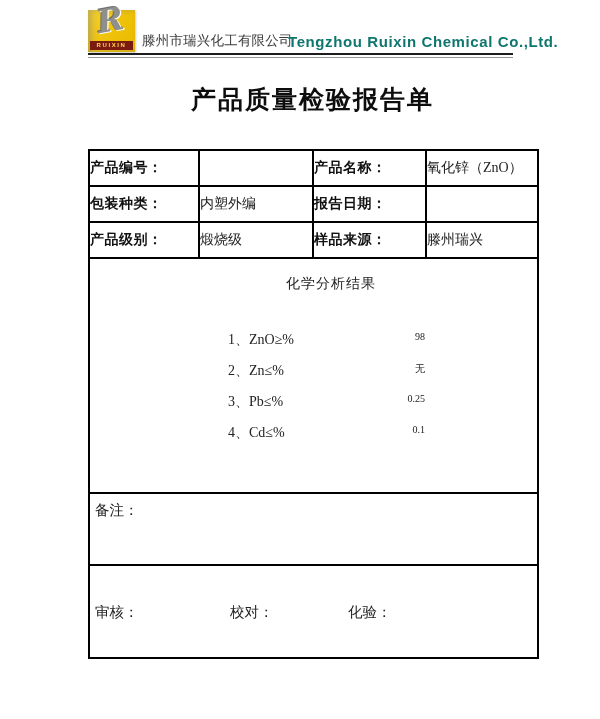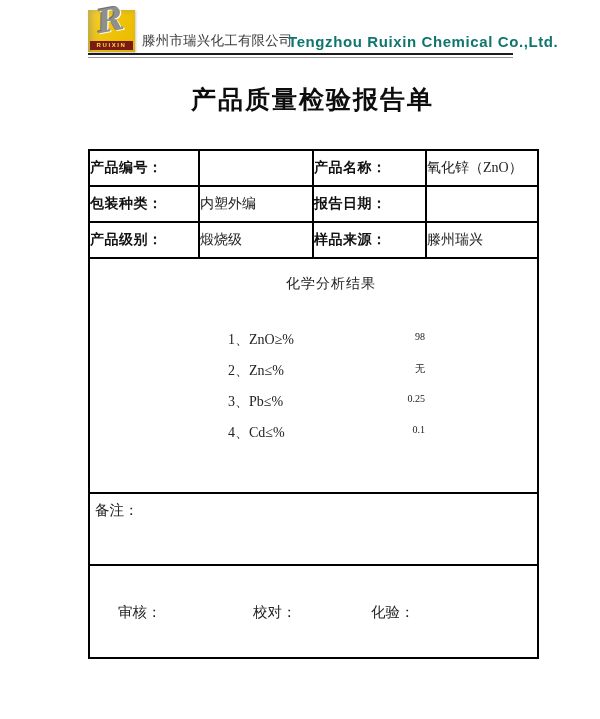--- a/index.html
+++ b/index.html
@@ -136,21 +136,20 @@
   }
 
   td.sig-cell { height: 93px; padding: 0; }
   .sig-wrap { position: relative; width: 100%; height: 89px; }
   .sig {
     position: absolute; top: 50%;
     transform: translateY(-50%);
     font-family: Liberation Sans, sans-serif;
     font-size: 14.5px; color: #222;
     white-space: nowrap;
-    margin-left: 23px;
   }
   .sig.s0 { left: 5px; }
   .sig.s1 { left: 140px; }
   .sig.s2 { left: 258px; }
 </style>
 </head>
 <body>
 
 <div class="page">
 

